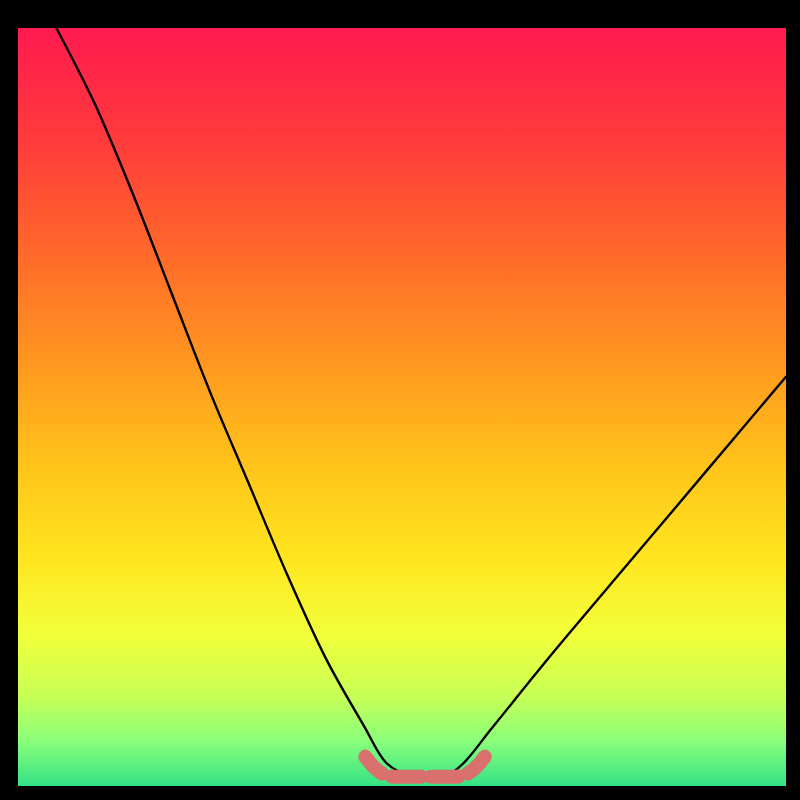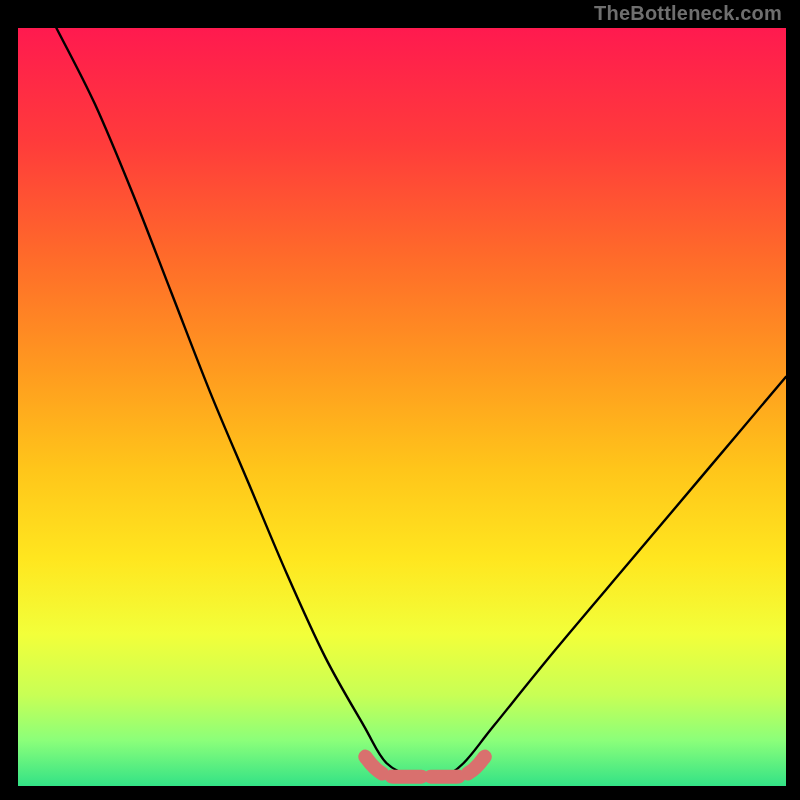--- a/index.html
+++ b/index.html
@@ -56,15 +56,14 @@
     </svg>
   <svg class="pink-layer" id="pink" width="800" height="800" viewBox="0 0 800 800" style="left: 0px; top: 0px;">
       <path d="M 365.28000000000003 756.63 Q 379.28000000000003 776.63 393.28000000000003 776.63 L 456.79999999999995 776.63 Q 470.79999999999995 776.63 484.79999999999995 756.63" stroke="#d9706e" stroke-width="14" stroke-linecap="round" fill="none" stroke-dasharray="24 10 30 9 28 10 26"></path>
     </svg>
 
   <div class="frame top" id="f-top" style="height: 28px;"></div>
   <div class="frame bottom" id="f-bottom" style="height: 14px;"></div>
   <div class="frame left" id="f-left" style="width: 18px;"></div>
   <div class="frame right" id="f-right" style="width: 14px;"></div>
 
-  <div class="watermark">TheBottleneck.com</div>
 
 </div>
 
 </body></html>

